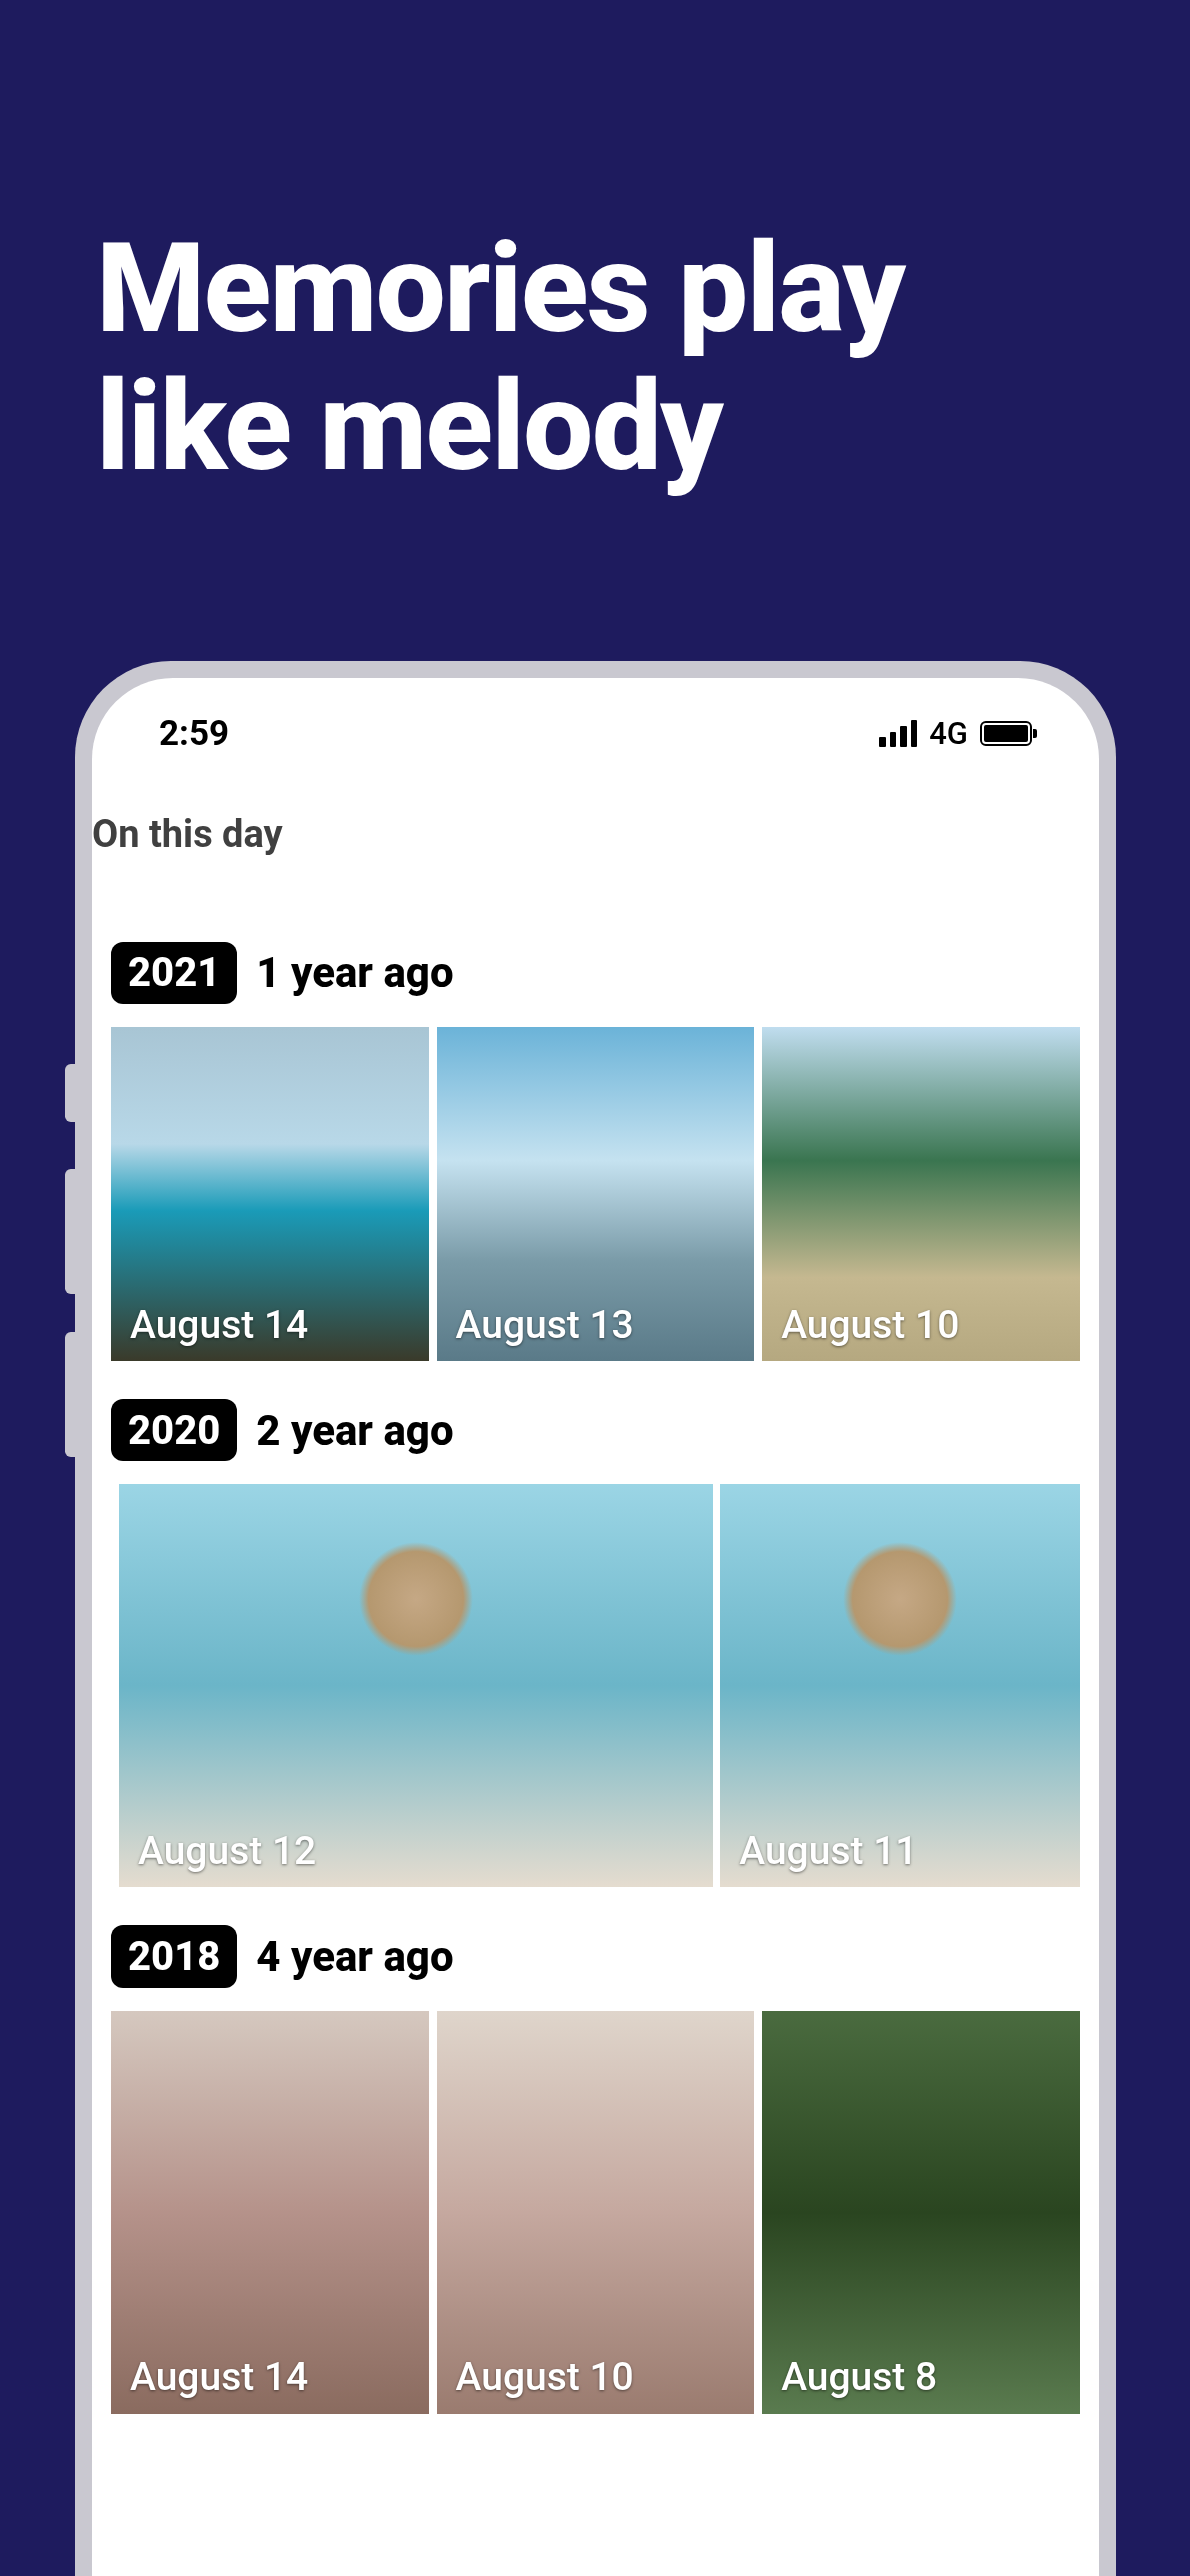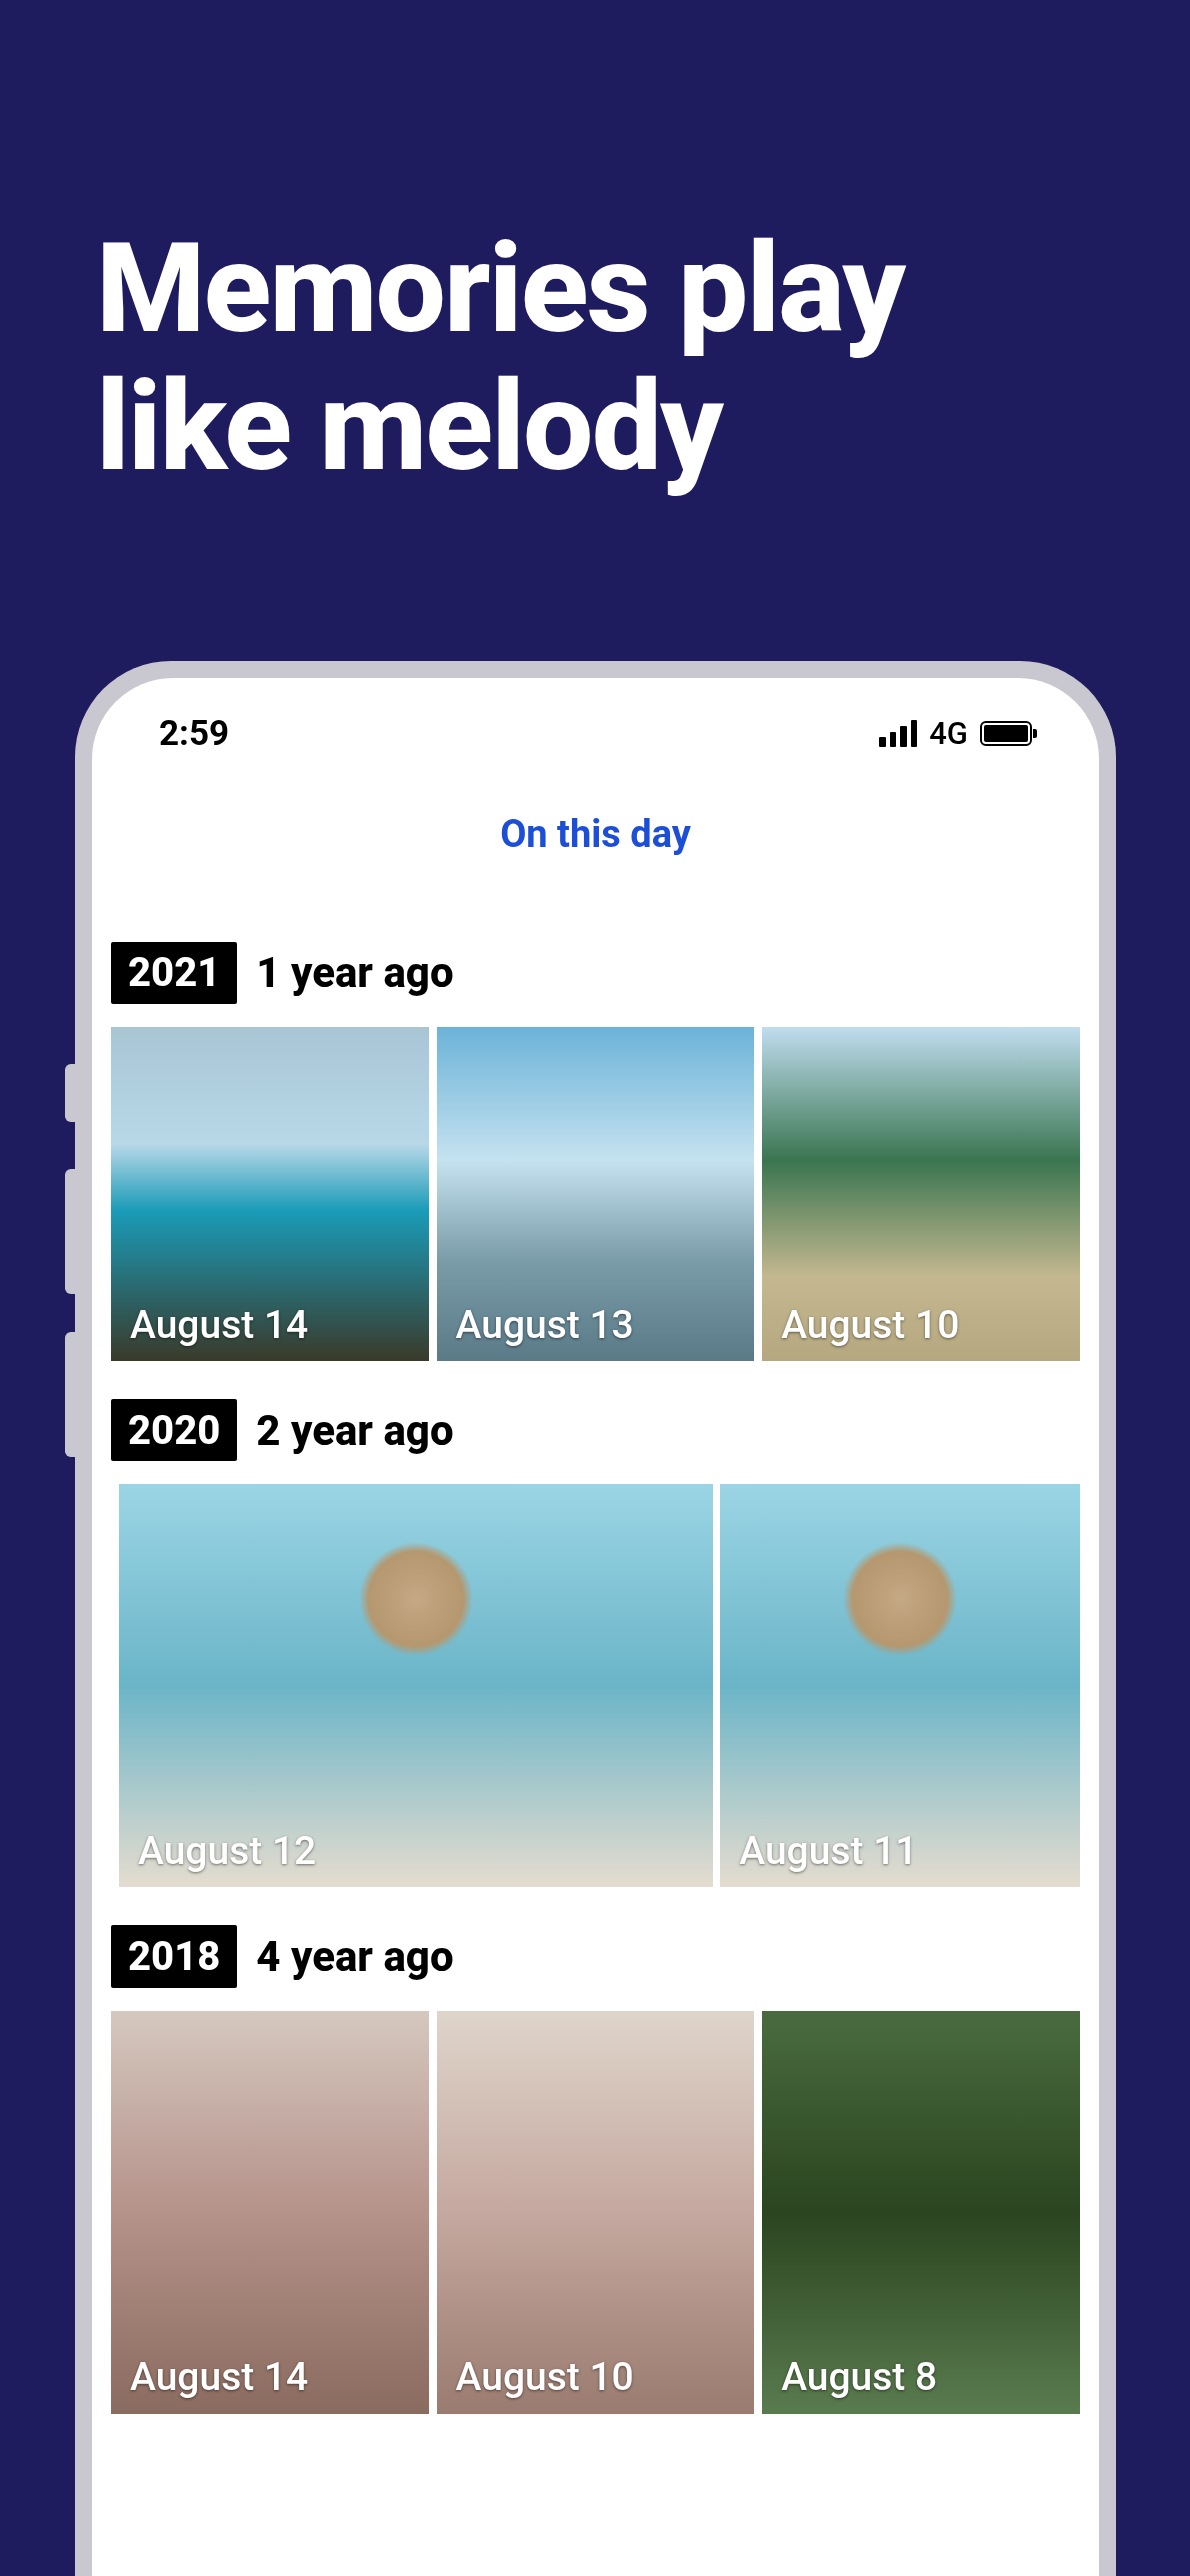--- a/index.html
+++ b/index.html
@@ -94,42 +94,41 @@
   background: #000;
   border-radius: 0 1.9px 1.9px 0;
 }
 .battery-fill {
   width: 100%;
   height: 100%;
   background: #000;
   border-radius: 1.9px;
 }
 .app-title {
-  text-align: center;
   font-size: 38px;
   font-weight: 700;
-  color: #1d4ed8;
+  color: #404040;
   padding: 48px 0 48px 0;
 }
 .content {
   padding: 0 19px;
 }
 .section-header {
   display: flex;
   align-items: center;
   gap: 19px;
   padding: 38px 0 23px 0;
 }
 .year-badge {
   background: #000;
   color: #fff;
   font-size: 40px;
   font-weight: 800;
   padding: 7.7px 17px;
-  border-radius: 2px;
+  border-radius: 12px;
 }
 .ago-label {
   font-size: 42px;
   font-weight: 800;
   color: #000;
 }
 .photo-row {
   display: flex;
   gap: 7.7px;
 }

